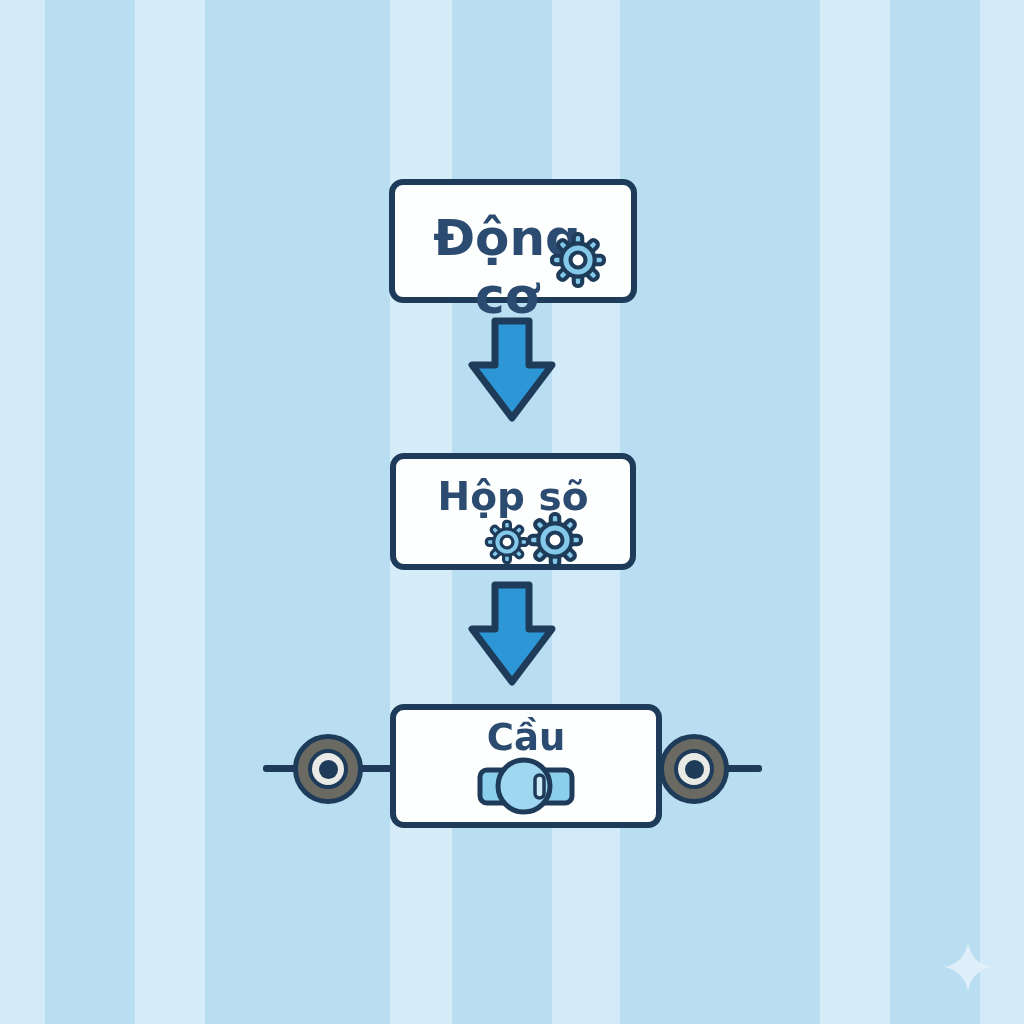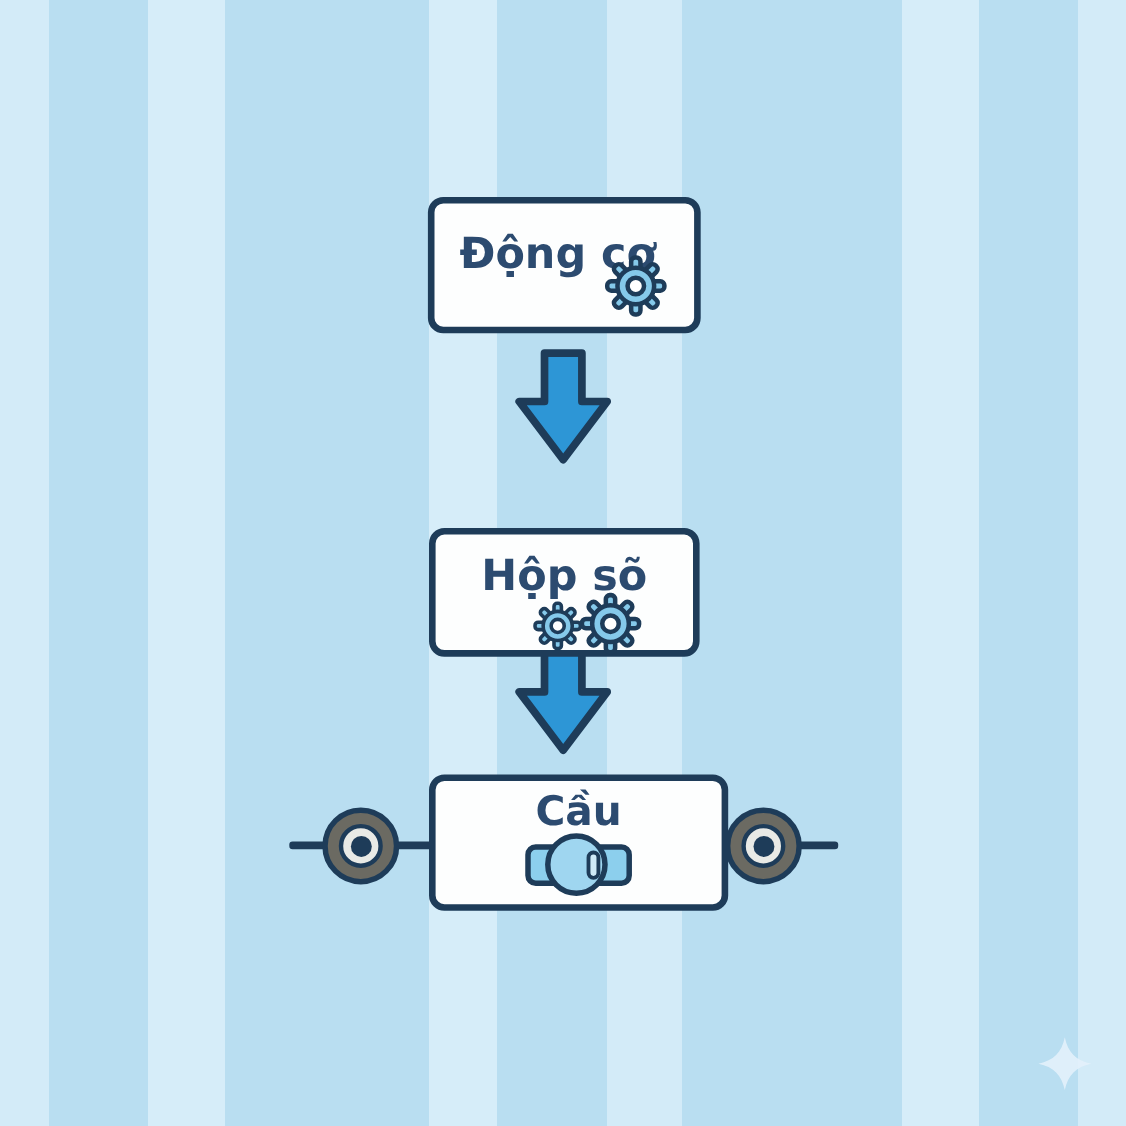--- a/index.html
+++ b/index.html
@@ -34,24 +34,24 @@
     z-index: 3;
   }
   .node-label {
     display: block;
     text-align: center;
     font-weight: 700;
     color: #2c4b70;
   }
 
   .node-engine  { left: 389px; top: 179px; width: 248px; height: 124px; }
-  .node-engine .node-label { margin-top: 24px; font-size: 39px; padding-right: 12px; }
+  .node-engine .node-label { margin-top: 24px; font-size: 50px; padding-right: 12px; }
   .node-engine .icon-slot { position: absolute; right: 24px; bottom: 4px; }
 
-  .node-gearbox { left: 390px; top: 480px; width: 246px; height: 117px; }
+  .node-gearbox { left: 390px; top: 453px; width: 246px; height: 117px; }
   .node-gearbox .node-label { margin-top: 15px; font-size: 39px; }
   .node-gearbox .icon-slot { position: absolute; left: 88px; top: 50px; }
 
   .node-axle    { left: 390px; top: 704px; width: 272px; height: 124px; }
   .node-axle .node-label { margin-top: 6px; font-size: 37px; }
   .node-axle .icon-slot { position: absolute; left: 50%; transform: translateX(-50%); top: 44px; }
 
   .arrow { position: absolute; left: 466px; z-index: 2; }
   .arrow-1 { top: 316px; }
   .arrow-2 { top: 580px; }

